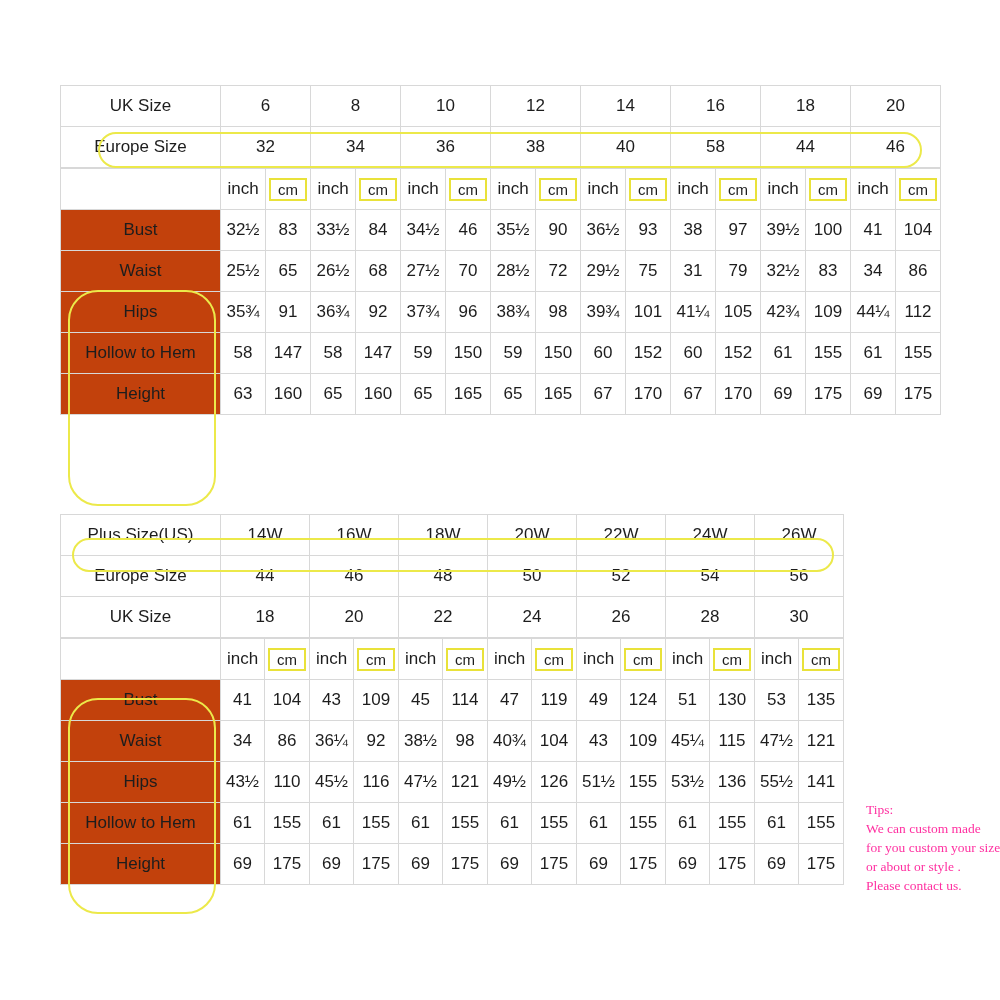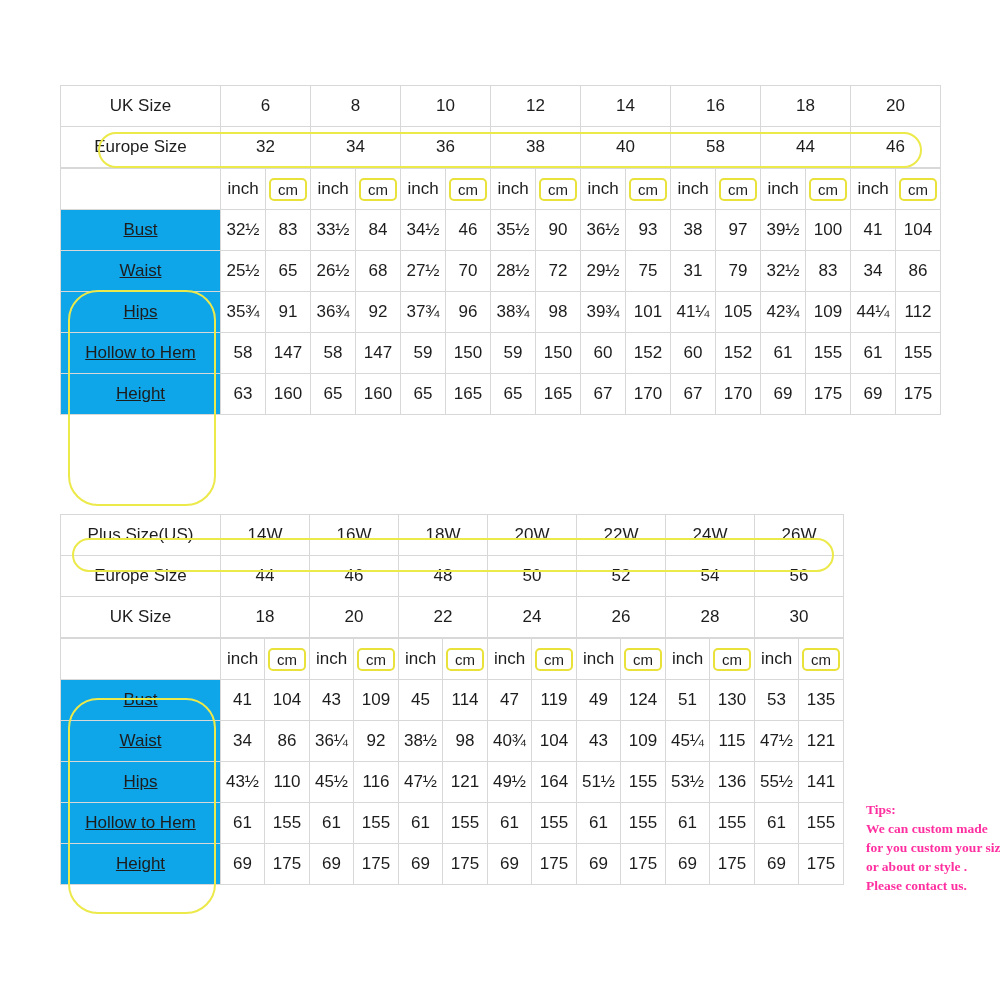--- a/index.html
+++ b/index.html
@@ -67,28 +67,27 @@
     line-height: 25px;
     font-weight: bold;
     font-size: 15px;
   }
   .rowlabel {
     font-weight: bold;
     font-size: 16px;
     background: #ffffff;
   }
   .rowlabel.grey {
-    background: #0ea5e9;
-    text-decoration: underline;
+    background: #c2410c;
   }
   .unitcell { font-size: 16px; color: #222; }
   .cmbox {
     display: inline-block;
     border: 2px solid #e9e23a;
-    border-radius: 5px;
+    border-radius: 0;
     padding: 1px 7px;
     font-size: 15px;
     background: #fff;
   }
   .val { font-size: 17px; }
 
   
   .hl {
     position: absolute;
     border: 2.5px solid #ece94a;
@@ -101,21 +100,21 @@
   #tips {
     position: absolute;
     left: 866px;
     top: 800px;
     width: 130px;
     color: #ff2fa0;
     font-size: 13.5px;
     line-height: 19px;
     font-family: "Liberation Serif", serif;
   }
-  #tips div { white-space: nowrap; font-weight: bold; }
+  #tips div { white-space: nowrap; }
 </style>
 </head>
 <body>
 
 <div id="root">
 
   <div class="chart" id="chart1">
     <table class="sz">
       <colgroup>
         <col style="width:160px">
@@ -422,21 +421,21 @@
 
         <tr>
           <td class="rowlabel grey">Hips</td>
           <td class="val">43½</td>
           <td class="val">110</td>
           <td class="val">45½</td>
           <td class="val">116</td>
           <td class="val">47½</td>
           <td class="val">121</td>
           <td class="val">49½</td>
-          <td class="val">164</td>
+          <td class="val">126</td>
           <td class="val">51½</td>
           <td class="val">155</td>
           <td class="val">53½</td>
           <td class="val">136</td>
           <td class="val">55½</td>
           <td class="val">141</td>
         </tr>
 
         <tr>
           <td class="rowlabel grey">Hollow to Hem</td>

